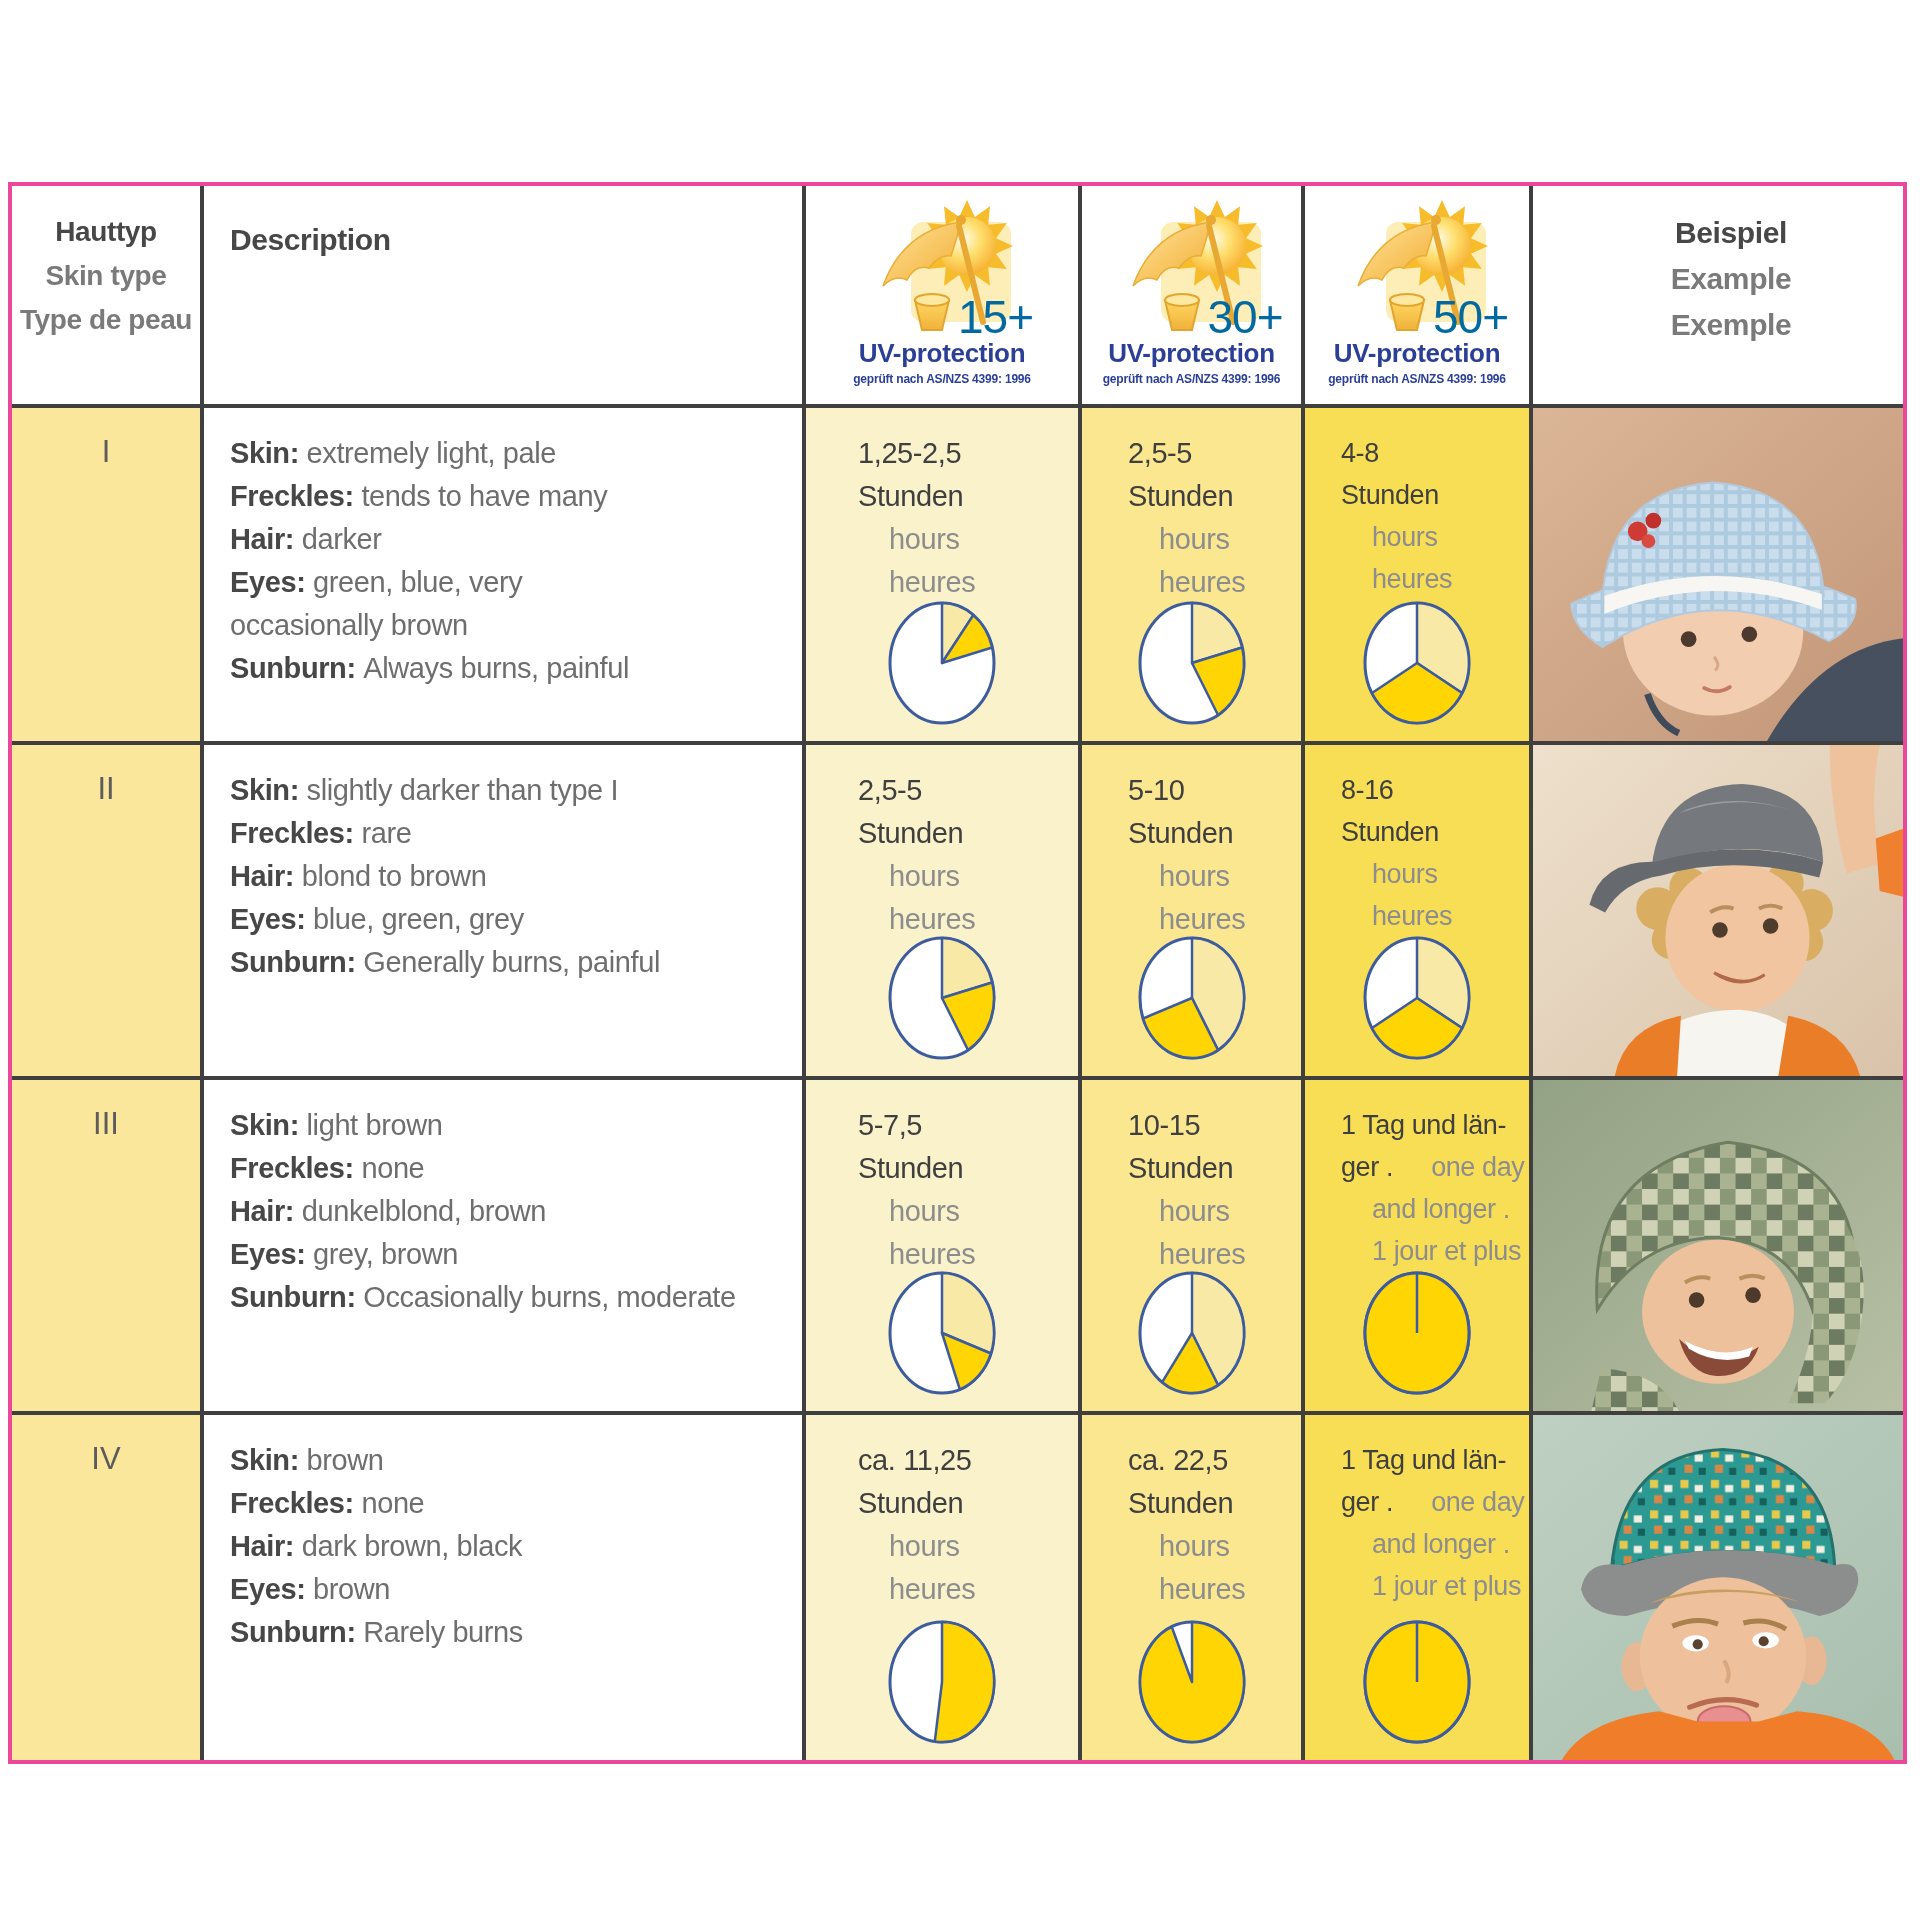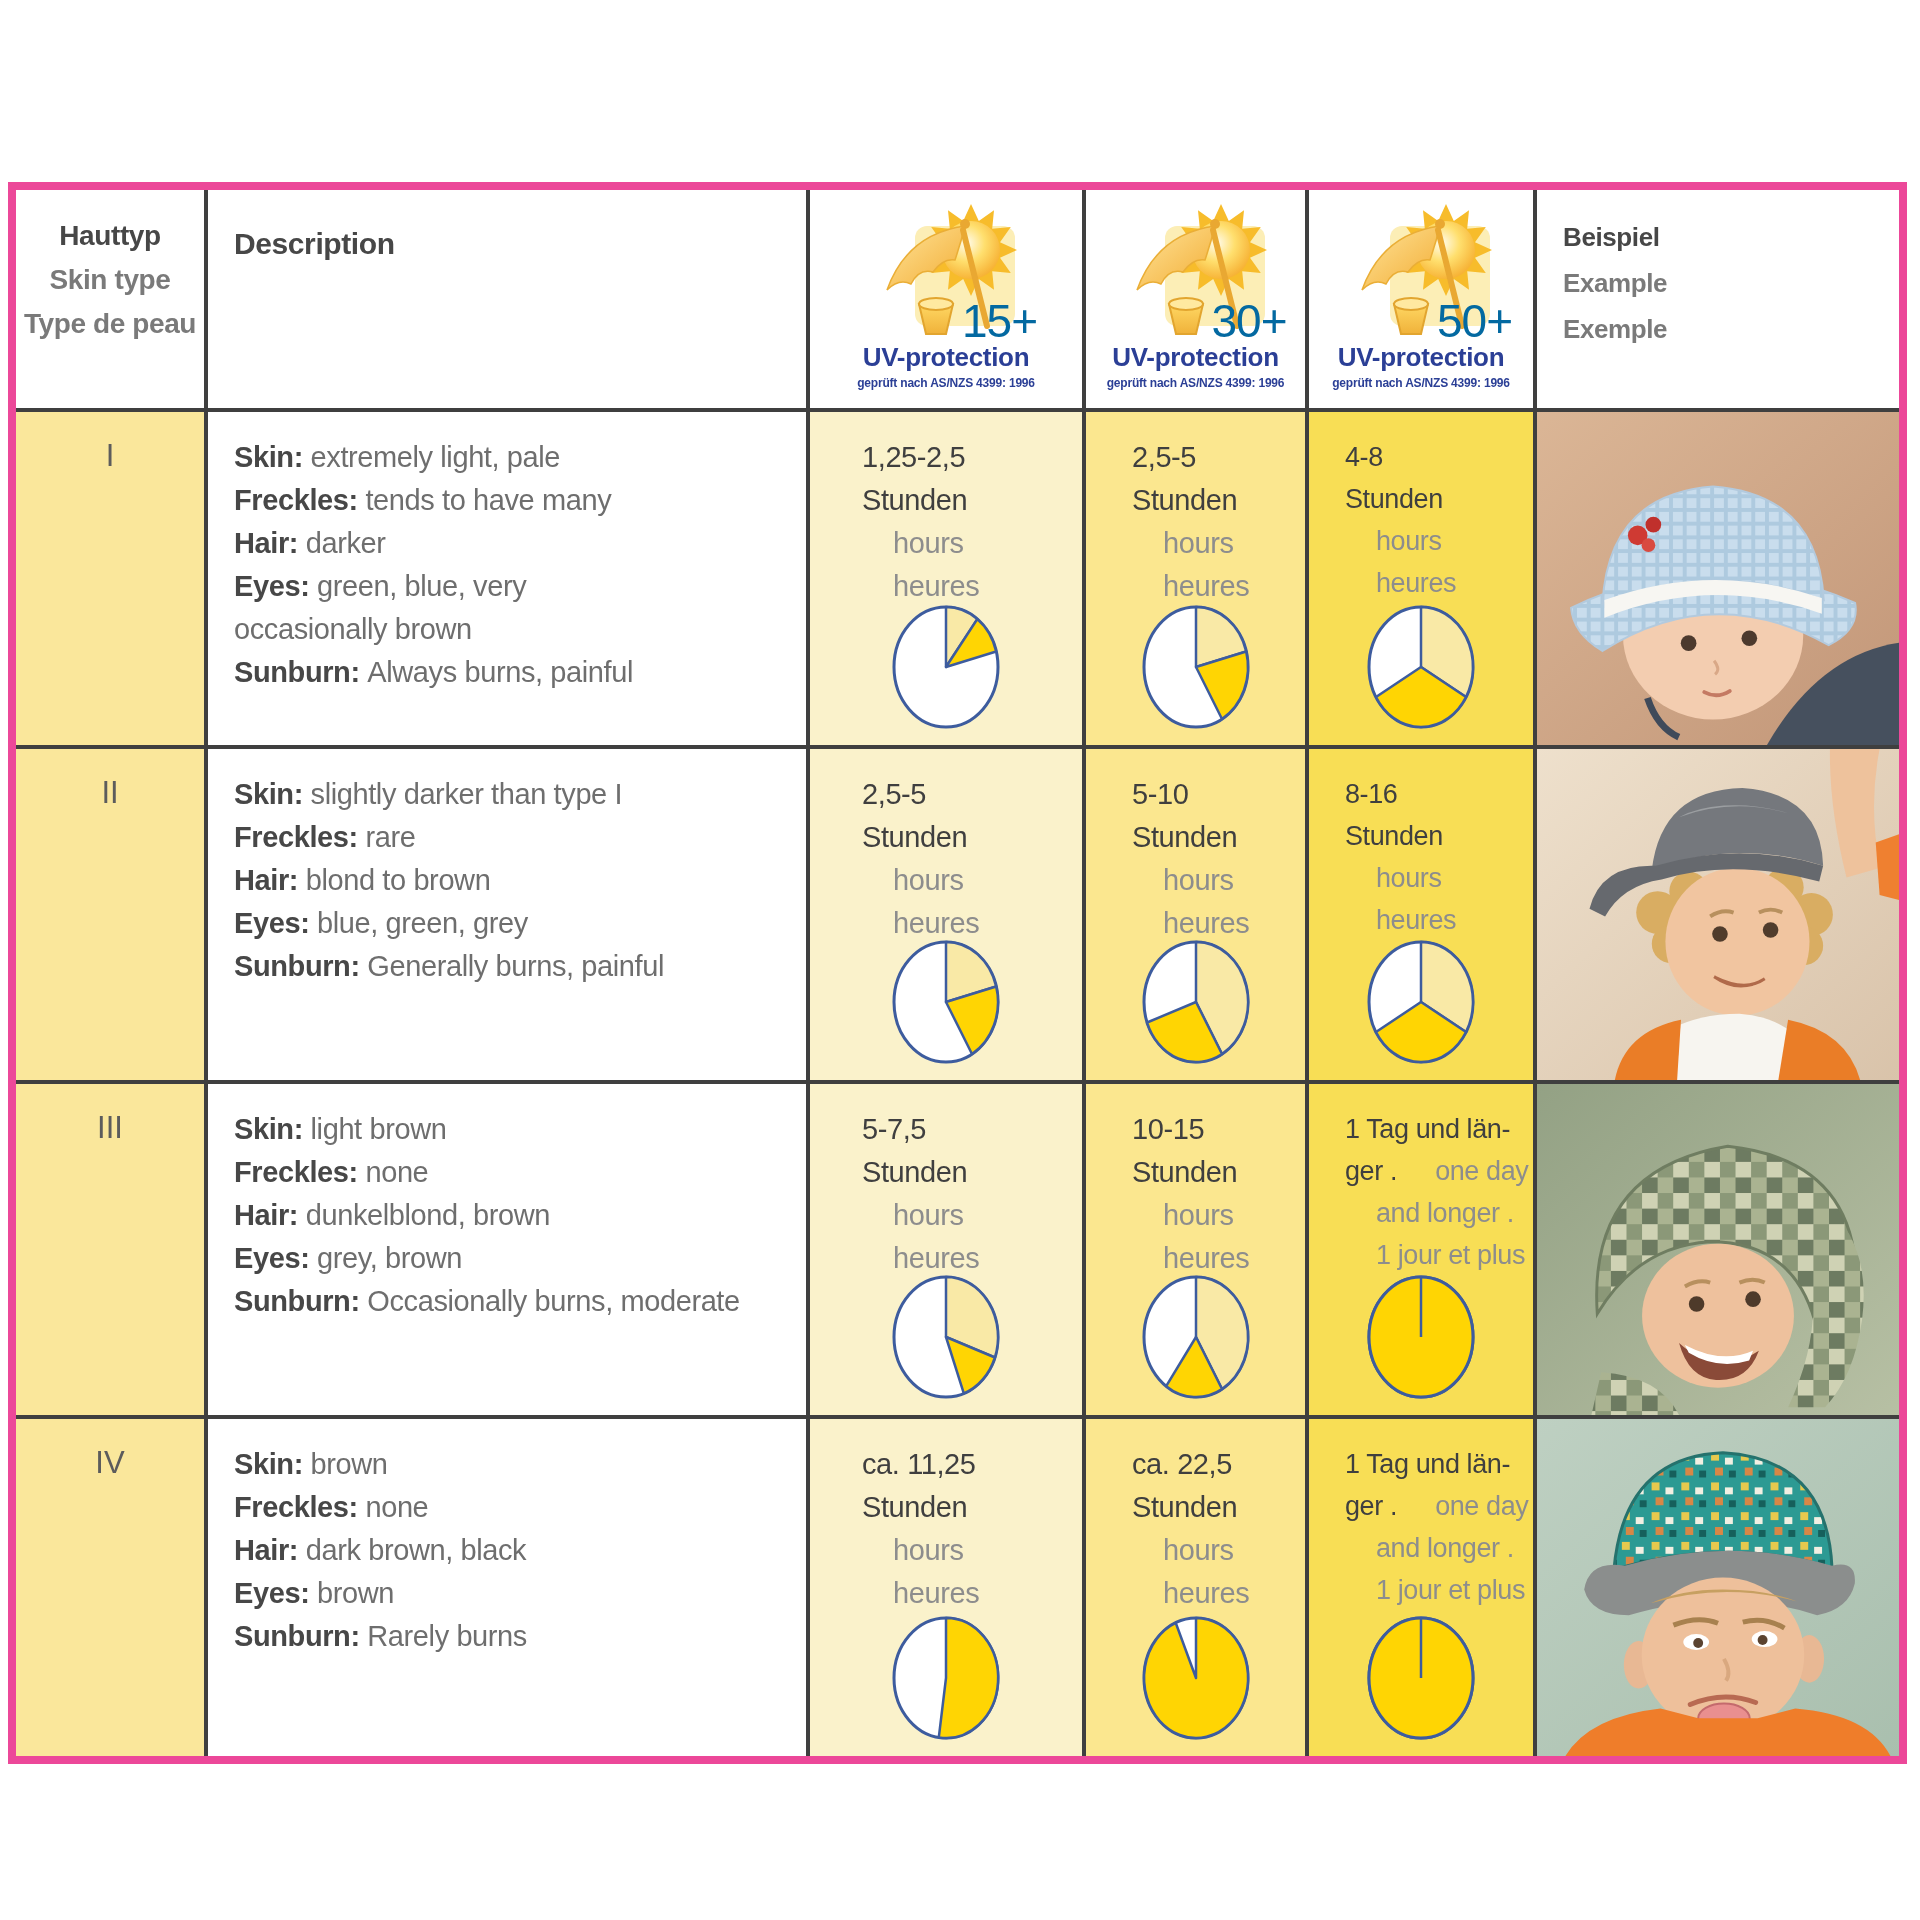--- a/index.html
+++ b/index.html
@@ -1,39 +1,39 @@
 <!DOCTYPE html>
 <html><head>
 <meta charset="utf-8">
 <style>
   html,body{margin:0;padding:0;background:#ffffff;width:1920px;height:1920px;overflow:hidden;
     font-family:"Liberation Sans", sans-serif;}
   .uvtable{position:absolute;left:8px;top:182px;width:1899px;height:1582px;box-sizing:border-box;
     display:grid;grid-template-columns:188px 598px 272px 219px 224px 1fr;
-    grid-template-rows:218px 333px 331px 331px 1fr;gap:4px;background:#3f3f3f;border:8px solid #ec4899;}
+    grid-template-rows:218px 333px 331px 331px 1fr;gap:4px;background:#3f3f3f;border:4px solid #ec4899;}
   .cell{background:#ffffff;position:relative;overflow:hidden;}
   
   .col-type{background:#fae79b;text-align:center;}
   .c15{background:#faf2cb;}
   .c30{background:#fbe78f;}
   .c50{background:#f8de55;}
   
   .tline{white-space:nowrap;line-height:43px;font-size:29px;letter-spacing:-0.4px;}
   .seg-b{font-weight:bold;color:#474747;}
   .seg-d{color:#3f3f3f;}
   .seg-v{color:#6e6e6e;}
   .seg-g{color:#8d8d8d;margin-left:31px;}
   .seg-G{font-weight:bold;color:#7a7a7a;}
   
   .h-type .tline{line-height:44px;font-size:28px;text-align:center;}
   .h-type{padding-top:24px;text-align:center;}
   .h-desc{padding:32px 0 0 26px;}
   .h-desc .tline{font-size:30px;}
   .h-ex{padding:24px 0 0 26px;}
-  .h-ex .tline{font-size:26px;line-height:46px;}
+  .h-ex .tline{font-size:30px;line-height:46px;text-align:center;}
   .h-uv{text-align:center;}
   .uvlogo{width:150px;height:140px;margin:10px auto 0;position:relative;}
   .uvlogo svg{position:absolute;left:0;top:0;}
   .spf{position:absolute;right:-16px;bottom:-8px;font-weight:normal;font-size:46px;color:#0369a1;
     letter-spacing:-1px;z-index:2;}
   .uvlabel{font-size:26px;font-weight:bold;color:#2b3f96;margin-top:2px;letter-spacing:-0.3px;}
   .uvcert{font-size:12px;font-weight:bold;color:#2b3f96;margin-top:3px;letter-spacing:-0.2px;}
   
   .type-label{margin-top:26px;font-size:31px;color:#5c5c5c;}
   .desc{padding:24px 14px 0 26px;}

